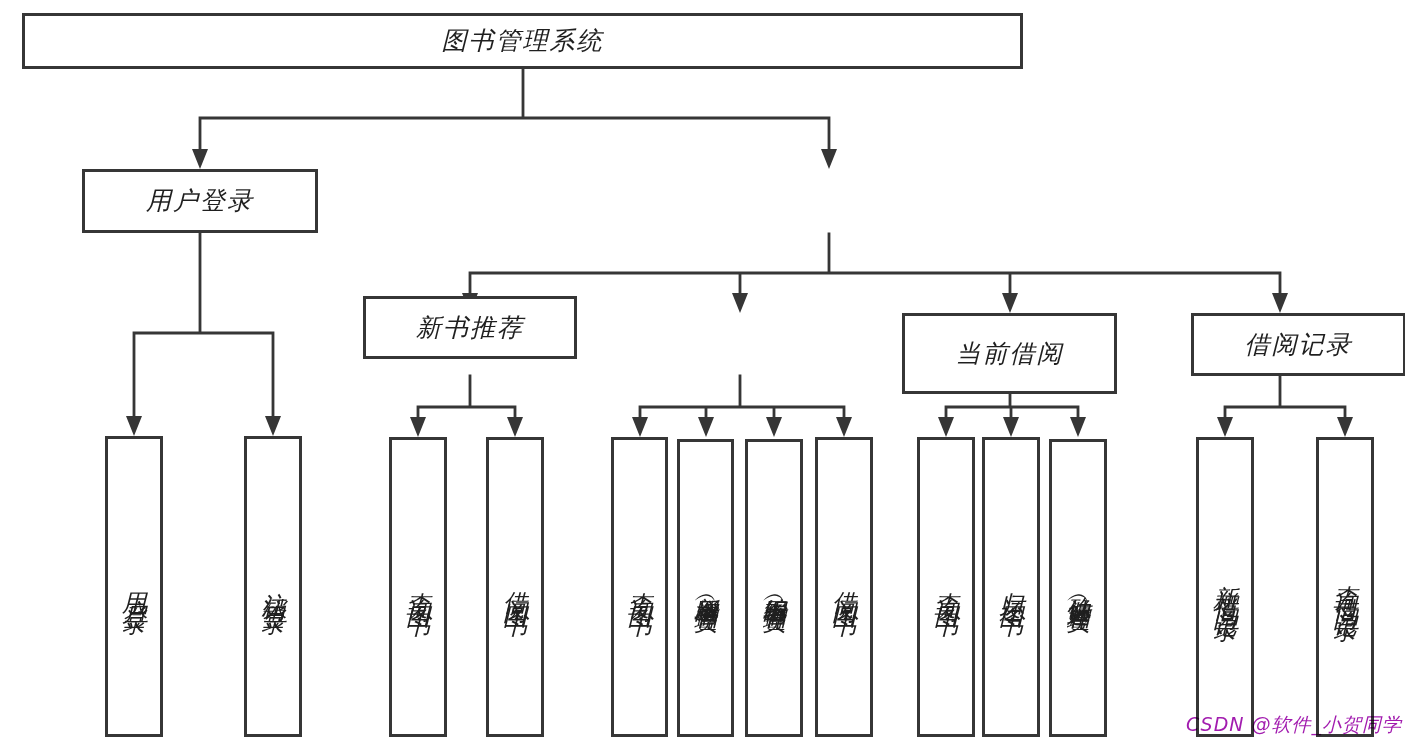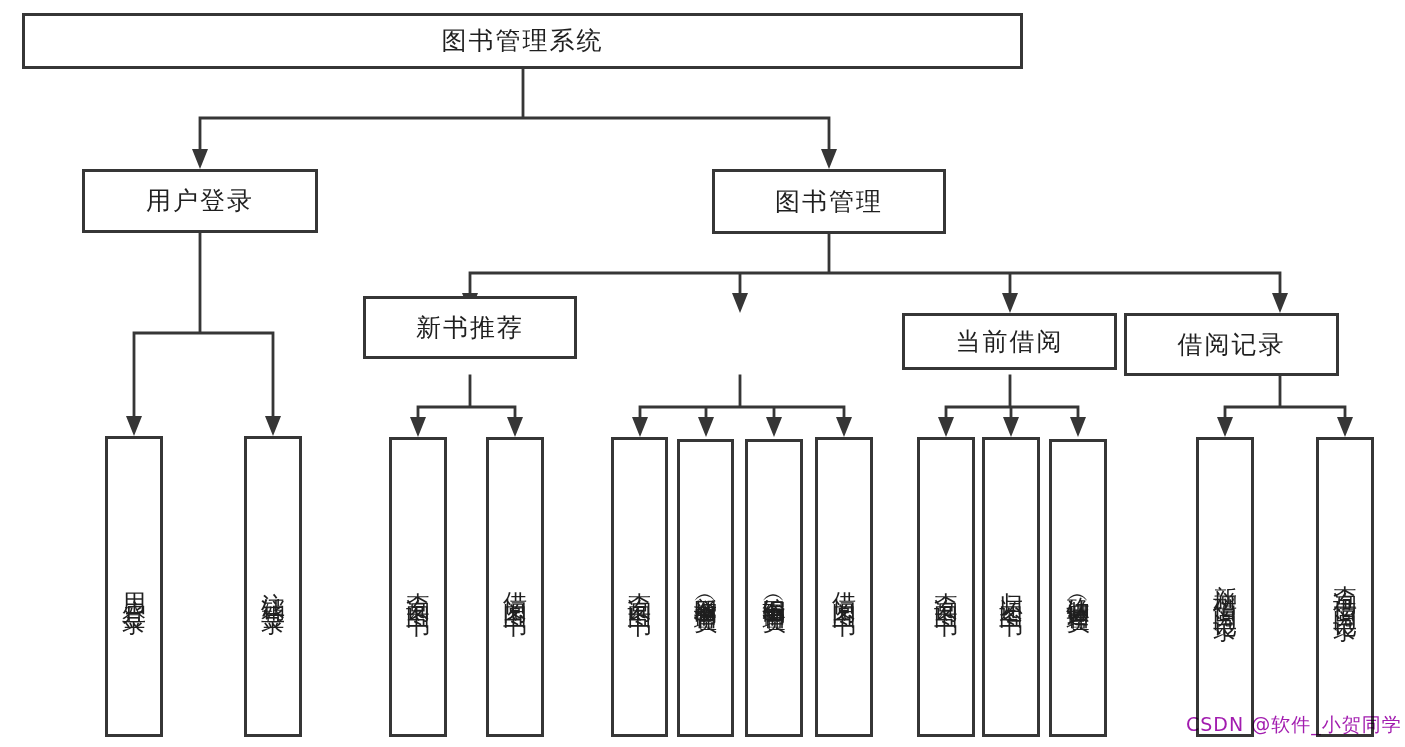--- a/index.html
+++ b/index.html
@@ -3,20 +3,21 @@
 <meta charset="utf-8">
 <style>
   html, body { margin: 0; padding: 0; background: #ffffff; }
   .canvas {
     position: relative;
     width: 1405px;
     height: 747px;
     background: #ffffff;
     font-family: "DejaVu Sans", sans-serif;
     overflow: hidden;
+    font-style: italic;
   }
   .connectors {
     position: absolute;
     left: 0; top: 0;
     width: 1405px; height: 747px;
   }
   .box {
     position: absolute;
     box-sizing: border-box;
     border: 3px solid #363636;
@@ -110,25 +111,24 @@
       M938,417 L954,417 L946,437 Z
       M1003,417 L1019,417 L1011,437 Z
       M1070,417 L1086,417 L1078,437 Z
       M1217,417 L1233,417 L1225,437 Z
       M1337,417 L1353,417 L1345,437 Z"></path>
   </svg>
 
   <div class="box" style="left:22px;top:13px;width:1001px;height:56px">图书管理系统</div>
 
   <div class="box" style="left:82px;top:169px;width:236px;height:64px">用户登录</div>
-  <div class="box" style="left:712px;top:169px;width:234px;height:65px">图书管理</div>
 
   <div class="box" style="left:363px;top:296px;width:214px;height:63px">新书推荐</div>
-  <div class="box" style="left:902px;top:313px;width:215px;height:57px">当前借阅</div>
-  <div class="box" style="left:1124px;top:313px;width:215px;height:63px">借阅记录</div>
+  <div class="box" style="left:902px;top:313px;width:215px;height:81px">当前借阅</div>
+  <div class="box" style="left:1191px;top:313px;width:215px;height:63px">借阅记录</div>
 
   <div class="box leaf" style="left:105px;top:436px;width:58px;height:301px">用户登录</div>
   <div class="box leaf" style="left:244px;top:436px;width:58px;height:301px">注销登录</div>
 
   <div class="box leaf" style="left:389px;top:437px;width:58px;height:300px">查询图书</div>
   <div class="box leaf" style="left:486px;top:437px;width:58px;height:300px">借阅图书</div>
 
   <div class="box leaf" style="left:611px;top:437px;width:57px;height:300px">查询图书</div>
   <div class="box leaf tight" style="left:677px;top:439px;width:57px;height:298px">新增图书（管理员）</div>
   <div class="box leaf tight" style="left:745px;top:439px;width:58px;height:298px">编辑图书（管理员）</div>

